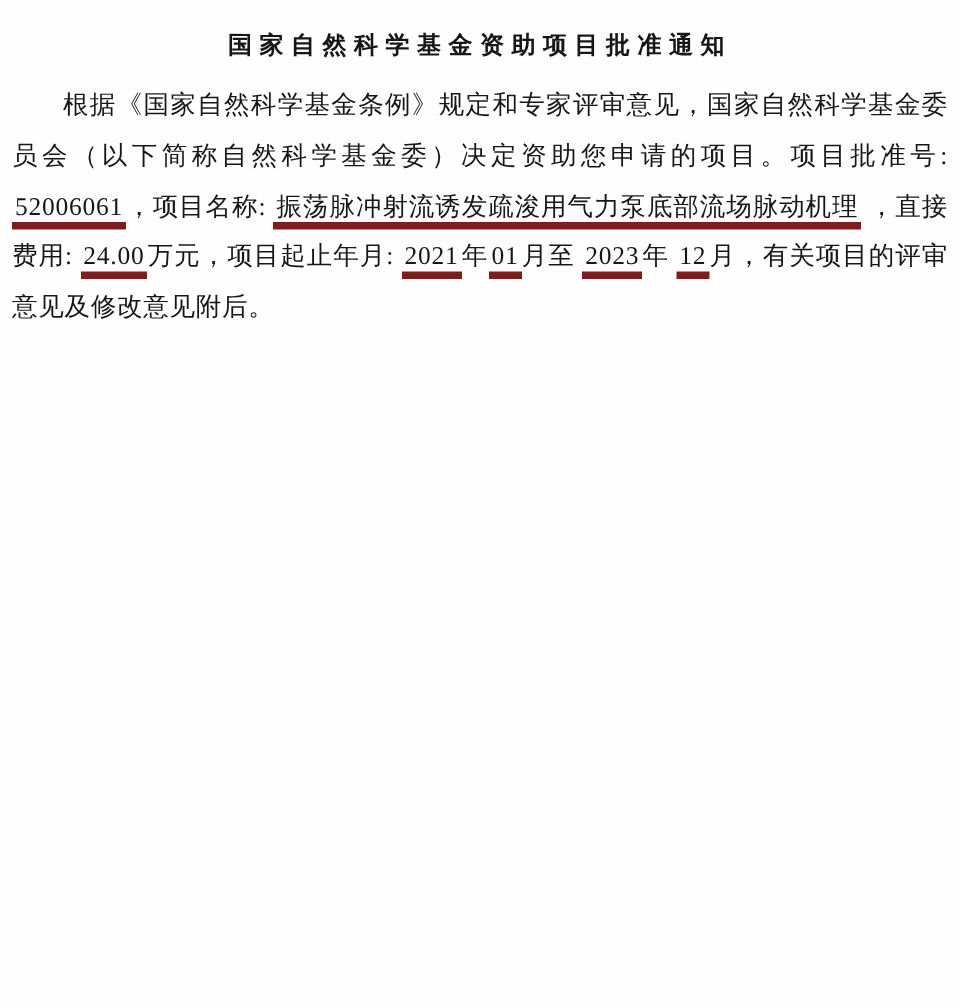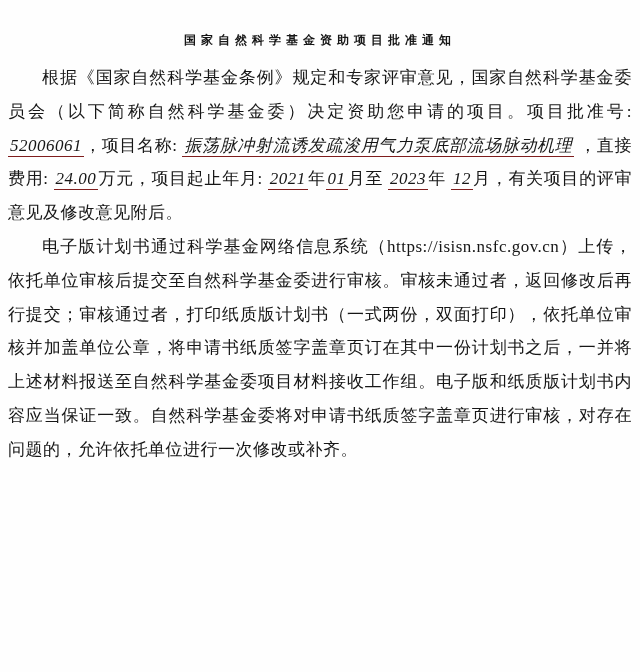--- a/index.html
+++ b/index.html
@@ -16,24 +16,24 @@
   }
   .page {
     box-sizing: border-box;
     width: 640px;
     height: 672px;
     padding: 12px 8px 0 8px;
     background: #fefefe;
   }
   .doc-title {
     text-align: center;
-    font-size: 12px;
+    font-size: 16px;
     font-weight: bold;
     letter-spacing: 5px;
-    margin: 20px 0 0 0;
+    margin: 8px 0 0 0;
     white-space: nowrap;
   }
   .greeting {
     margin-top: 34px;
     font-size: 17px;
     line-height: 22px;
   }
   .greeting .name {
     margin-right: 22px;
   }
@@ -42,34 +42,32 @@
   }
   p.para {
     margin: 0;
     font-size: 17px;
     line-height: 33.8px;
     letter-spacing: 0.5px;
     text-align: justify;
     text-indent: 2em;
   }
   .u {
-    border-bottom: 1px solid #7f1d1d;
+    border-bottom: 5px solid #7f1d1d;
     padding: 0 2px 1px 2px;
-    font-style: italic;
   }
 </style>
 </head>
 <body>
 
 <div class="page">
 
   <h1 class="doc-title">国家自然科学基金资助项目批准通知</h1>
 
 
   <div class="body-text">
 
     <p class="para"><span>根据《国家自然科学基金条例》规定和专家评审意见，国家自然科学基金委员会（以下简称自然科学基金委）决定资助您申请的项目。项目批准号: </span><span class="u">52006061</span><span>，项目名称: </span><span class="u">振荡脉冲射流诱发疏浚用气力泵底部流场脉动机理</span><span> ，直接费用: </span><span class="u">24.00</span><span>万元，项目起止年月: </span><span class="u">2021</span><span>年</span><span class="u">01</span><span>月至 </span><span class="u">2023</span><span>年 </span><span class="u">12</span><span>月，有关项目的评审意见及修改意见附后。</span></p>
 
 
-    <p class="para">电子版计划书通过科学基金网络信息系统（https://isisn.nsfc.gov.cn）上传，依托单位审核后提交至自然科学基金委进行审核。审核未通过者，返回修改后再行提交；审核通过者，打印纸质版计划书（一式两份，双面打印），依托单位审核并加盖单位公章，将申请书纸质签字盖章页订在其中一份计划书之后，一并将上述材料报送至自然科学基金委项目材料接收工作组。电子版和纸质版计划书内容应当保证一致。自然科学基金委将对申请书纸质签字盖章页进行审核，对存在问题的，允许依托单位进行一次修改或补齐。</p>
 
   </div>
 </div>
 
 </body></html>

